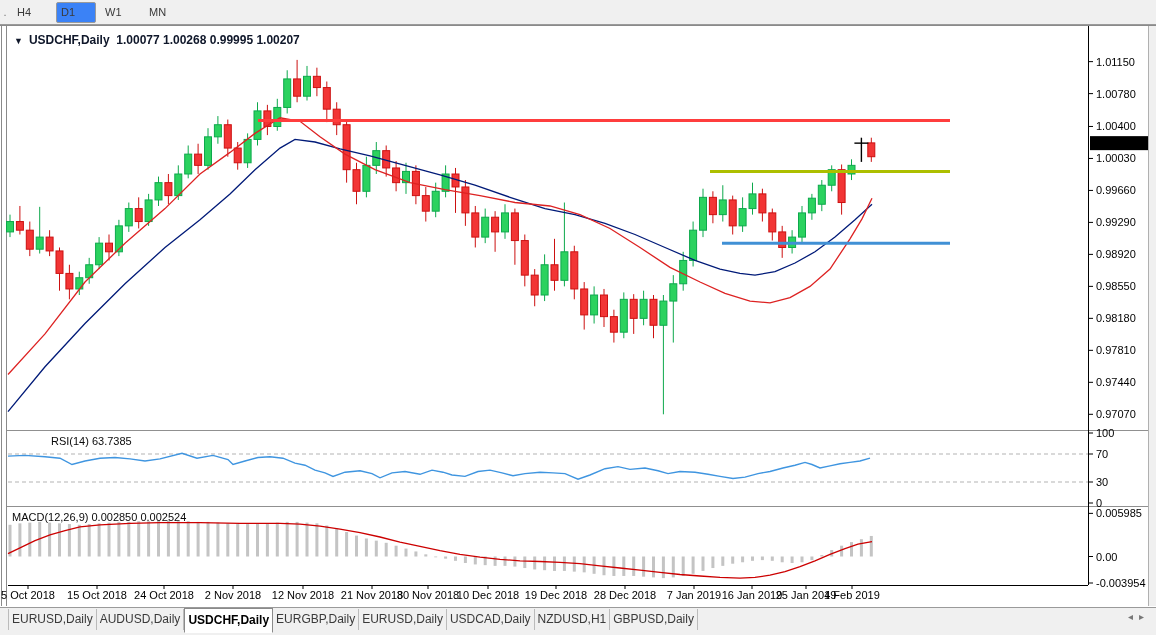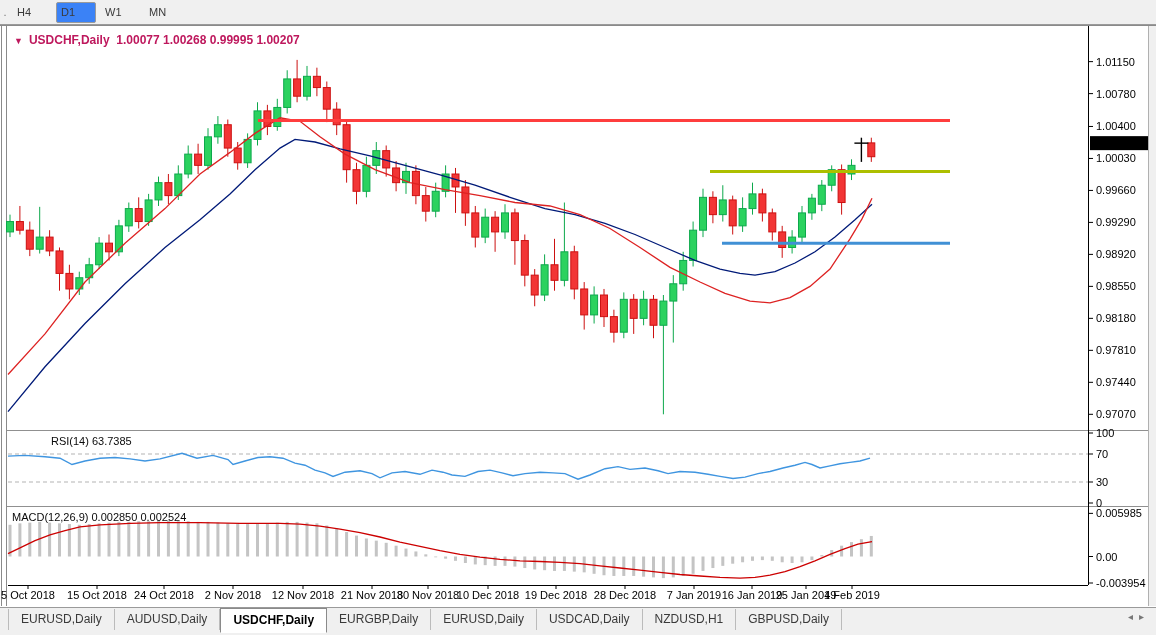--- a/index.html
+++ b/index.html
@@ -6,28 +6,28 @@
   body{width:1156px;height:635px;position:relative;background:#ffffff;
        font-family:"Liberation Sans",sans-serif;overflow:hidden;}
   
   #toolbar{position:absolute;left:0;top:0;width:1156px;height:25px;background:#f0f0f0;
            border-bottom:1px solid #9a9a9a;display:flex;align-items:center;box-sizing:border-box;}
   .tb-stub{width:10px;color:#777;font-size:11px;text-align:center;}
   .tb-btn{min-width:30px;height:19px;line-height:19px;text-align:left;margin:0 2px;
           font-size:11px;color:#3a3a3a;padding:0 4px;border:1px solid transparent;border-radius:2px;}
   .tb-btn.active{background:#3b82f6;border:1px solid #9a9a9a;}
   
-  #chart-title{position:absolute;left:14px;top:33px;font-size:12px;font-weight:700;color:#be185d;z-index:5;}
+  #chart-title{position:absolute;left:14px;top:33px;font-size:12px;font-weight:700;color:#0f172a;z-index:5;}
   #chart-title .dd{font-size:9px;margin-right:6px;}
   #rsi-label{position:absolute;left:12px;top:435px;font-size:11px;color:#0a0a0a;z-index:5;margin-left:39px;}
   #macd-label{position:absolute;left:12px;top:511px;font-size:11px;color:#0a0a0a;z-index:5;}
   
   #tabbar{position:absolute;left:0;top:607px;width:1156px;height:28px;background:#f0f0f0;
           border-top:1px solid #9a9a9a;display:flex;align-items:flex-start;box-sizing:border-box;}
-  .tab{height:21px;line-height:21px;padding:0 12px;font-size:12px;color:#3a3a3a;
+  .tab{height:21px;line-height:21px;padding:0 3px;font-size:12px;color:#3a3a3a;
        border-right:1px solid #bbb;margin-top:1px;white-space:nowrap;}
   .tab:first-child{border-left:1px solid #bbb;margin-left:8px;}
   .tab.active{background:#ffffff;font-weight:700;color:#000;
               border:1px solid #8a8a8a;border-bottom:1px solid #ffffff;margin-top:0;height:23px;line-height:23px;}
   #tab-arrows{position:absolute;right:6px;top:611px;font-size:10px;color:#777;letter-spacing:6px;z-index:6;}
   svg text{font-family:"Liberation Sans",sans-serif;font-size:11px;fill:#000;}
   #chart-svg{position:absolute;left:0;top:0;z-index:1;}
 </style>
 </head>
 <body>

